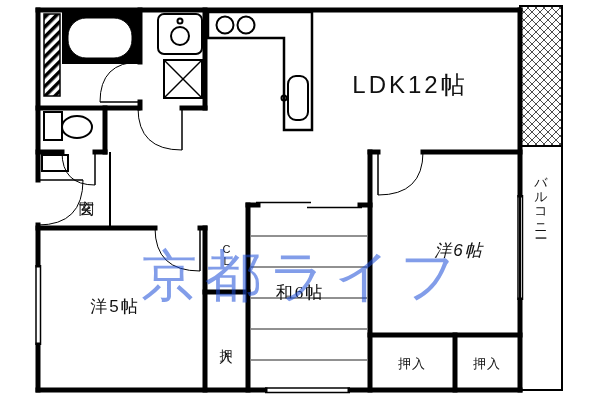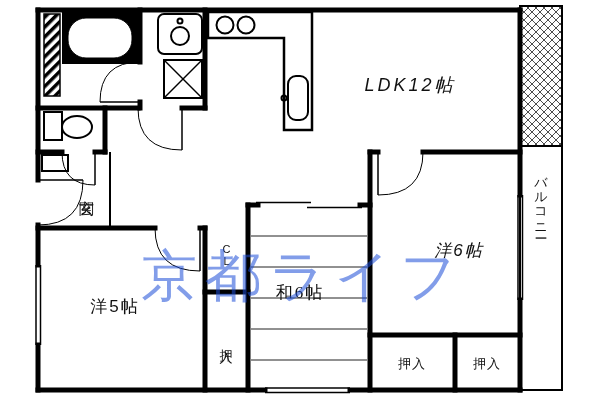--- a/index.html
+++ b/index.html
@@ -6,21 +6,21 @@
   .stage {
     position:relative; width:600px; height:400px; background:#fff;
     overflow:hidden; font-family:"Liberation Sans", sans-serif;
   }
   .stage svg { position:absolute; left:0; top:0; }
   .label {
     position:absolute; transform:translate(-50%,-50%);
     white-space:nowrap; color:#111; z-index:3; line-height:1;
   }
   .vert { writing-mode:vertical-rl; text-orientation:upright; }
-  .ldk   { font-size:18px; letter-spacing:3px;font-style:italic; }
+  .ldk   { font-size:24px; letter-spacing:3px; }
   .room  { font-size:17px; letter-spacing:2px; }
   .small { font-size:13px; letter-spacing:1px; }
   .tiny  { font-size:11px; }
   .genkan{ font-size:15px; letter-spacing:2px; }
   .watermark {
     position:absolute; transform:translate(-50%,-50%);
     font-size:56px; letter-spacing:8px; color:#1d4ed8; opacity:0.55;
     z-index:4; white-space:nowrap;margin-left:15px;
   }
 </style>

